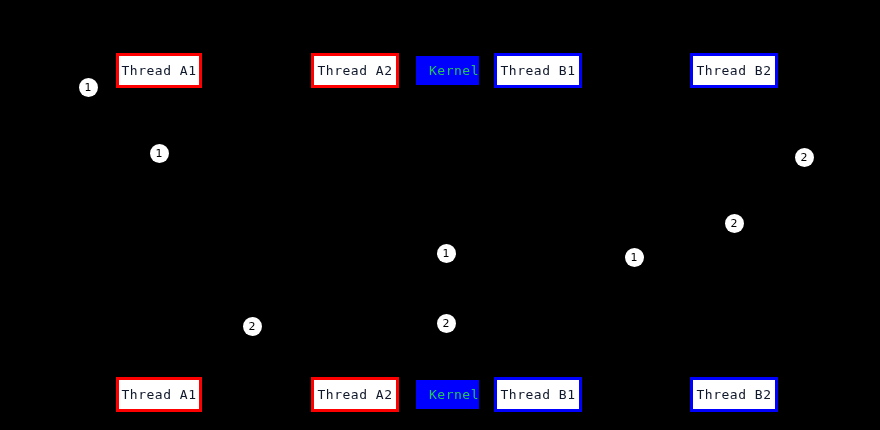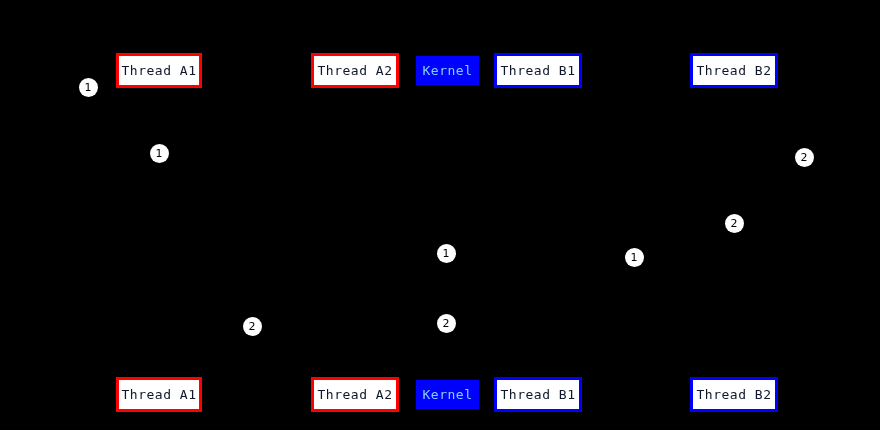--- a/index.html
+++ b/index.html
@@ -30,22 +30,23 @@
     letter-spacing: 0.5px;
     line-height: 1;
   }
   .participant.outlined {
     background: #ffffff;
     color: #0f172a;
     border-style: solid;
     border-width: 3px;
   }
   .participant.filled {
-    color: #7dd3fc;
+    color: #22c55e;
     border: none;
+    justify-content: flex-end;
   }
 
   
   .lifeline {
     position: absolute;
     width: 1px;
     background: #000000;
   }
   .lifeline-tick {
     position: absolute;

